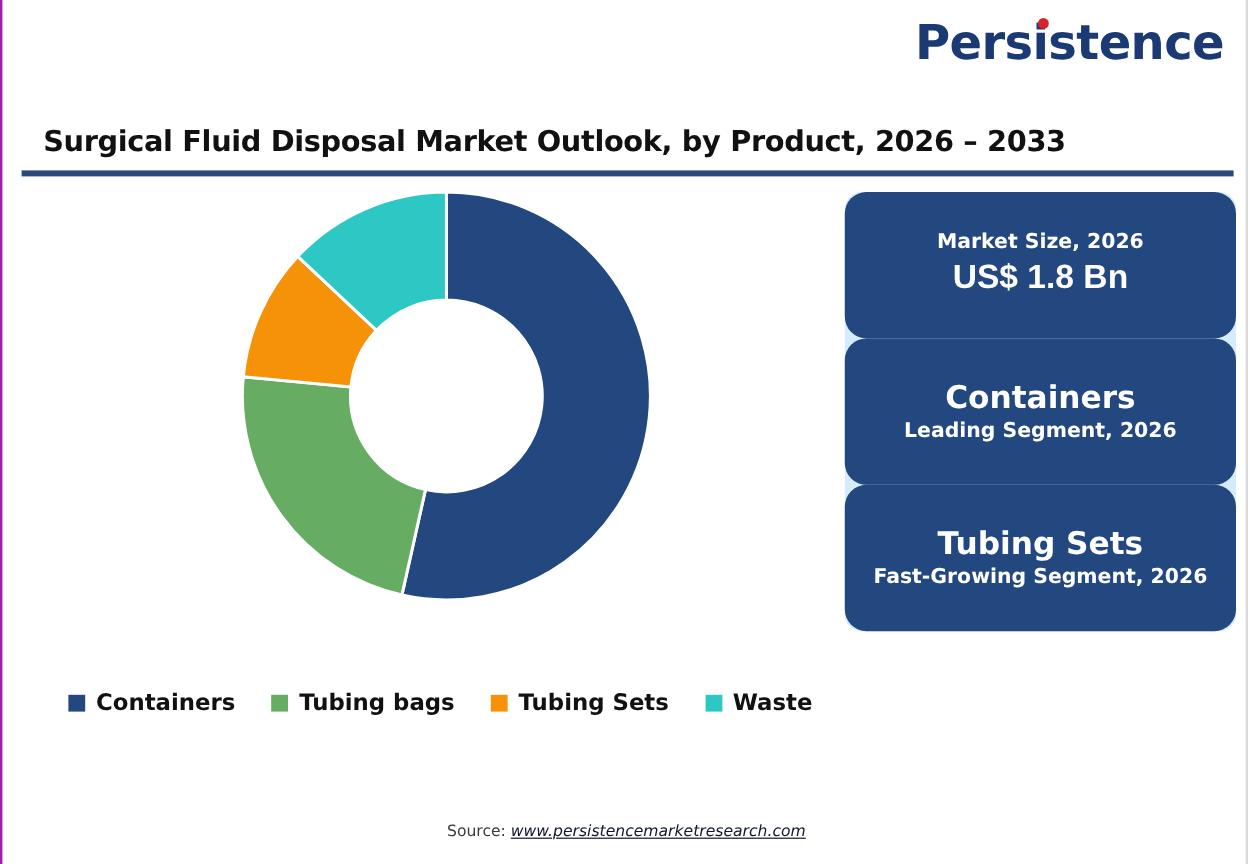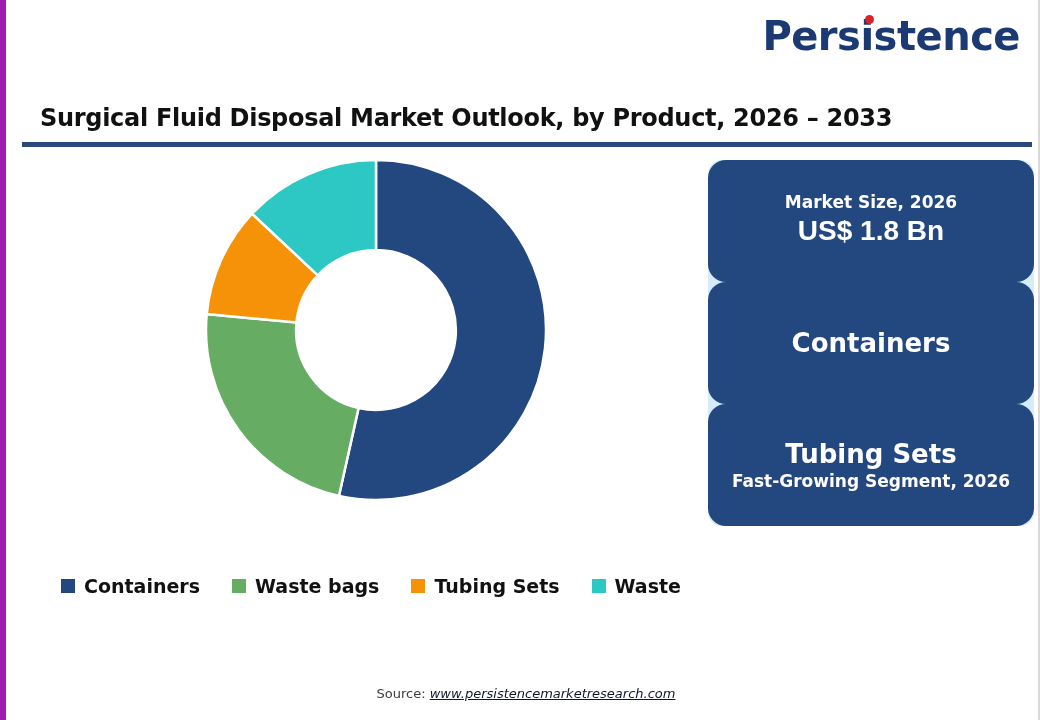--- a/index.html
+++ b/index.html
@@ -12,21 +12,21 @@
     height: 720px;
     font-family: "Liberation Sans", sans-serif;
     position: relative;
     overflow: hidden;
   }
   #frame {
     position: absolute;
     left: 0; top: 0;
     width: 1040px; height: 720px;
     box-sizing: border-box;
-    border-left: 6px solid #a21caf;
+    border-left: 2px solid #a21caf;
     border-right: 2px solid #d9d9d9;
     background: #ffffff;
   }
   
   #logo {
     position: absolute;
     right: 18px;
     top: 16px;
     text-align: right;
     line-height: 1;
@@ -210,41 +210,42 @@
     </svg>
   </div>
 
   <div id="legend">
     <div class="legend-item">
       <span class="legend-swatch" style="background: rgb(35, 71, 127);"></span>
       <span class="legend-label">Containers</span>
     </div>
     <div class="legend-item">
       <span class="legend-swatch" style="background: rgb(103, 172, 99);"></span>
-      <span class="legend-label">Waste bags</span>
+      <span class="legend-label">Tubing bags</span>
     </div>
     <div class="legend-item">
       <span class="legend-swatch" style="background: rgb(245, 146, 8);"></span>
       <span class="legend-label">Tubing Sets</span>
     </div>
     <div class="legend-item">
       <span class="legend-swatch" style="background: rgb(45, 200, 196);"></span>
       <span class="legend-label">Waste</span>
     </div>
   </div>
 
   <div id="side-panel">
 
     <div class="info-card">
       <div class="card-small">Market Size, 2026</div>
       <div class="card-huge">US$ 1.8 Bn</div>
     </div>
 
     <div class="info-card">
       <div class="card-big">Containers</div>
+      <div class="card-small">Leading Segment, 2026</div>
     </div>
 
     <div class="info-card">
       <div class="card-big">Tubing Sets</div>
       <div class="card-small">Fast-Growing Segment, 2026</div>
     </div>
 
   </div>
 
   <div id="source">

